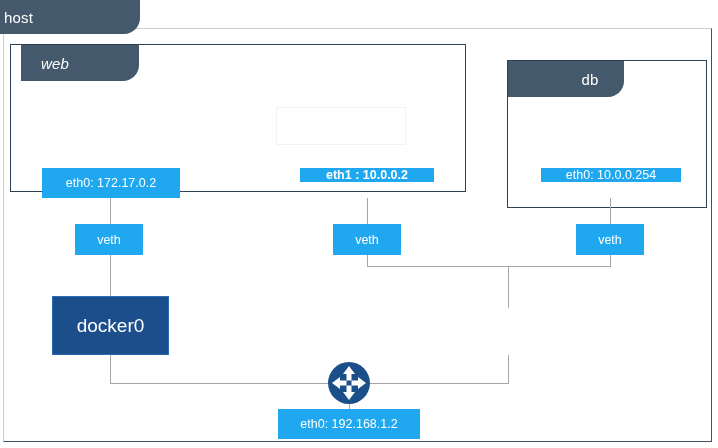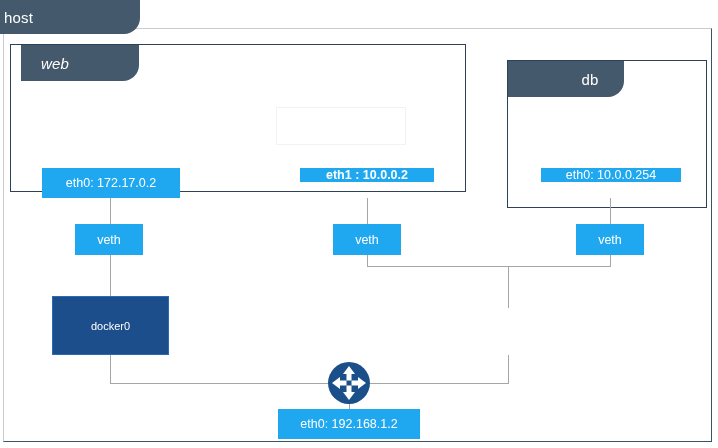--- a/index.html
+++ b/index.html
@@ -115,21 +115,21 @@
     box-sizing: border-box;
     white-space: nowrap;
   }
 
   
   .bridge {
     position: absolute;
     background: #1c4e8c;
     border: 1px solid #2a6bb5;
     color: #ffffff;
-    font-size: 11px;
+    font-size: 19px;
     display: flex;
     align-items: center;
     justify-content: center;
     box-sizing: border-box;
   }
 
   
   .line-v {
     position: absolute;
     width: 1px;

